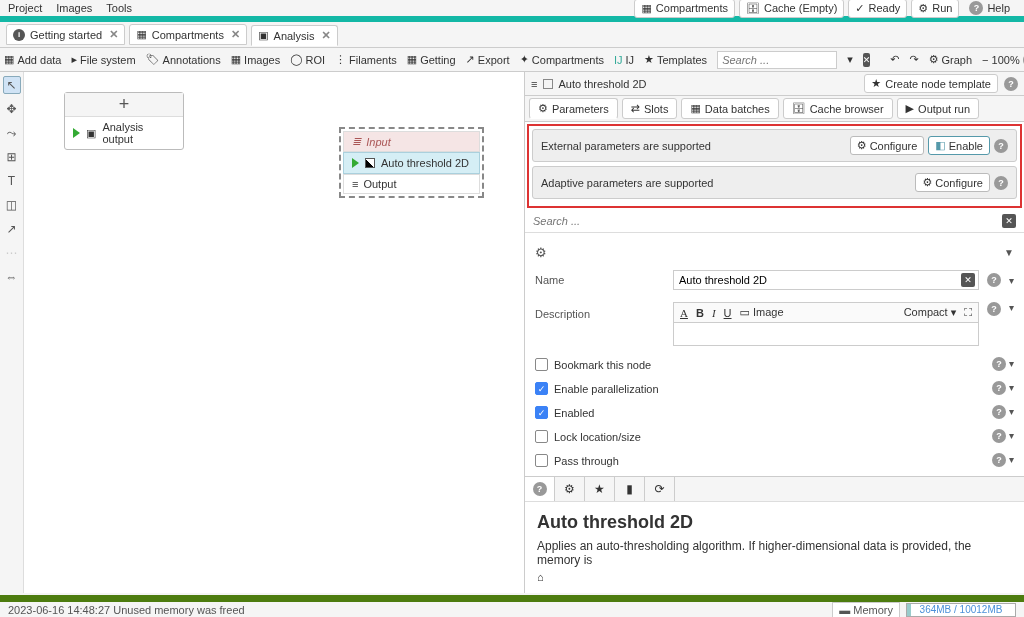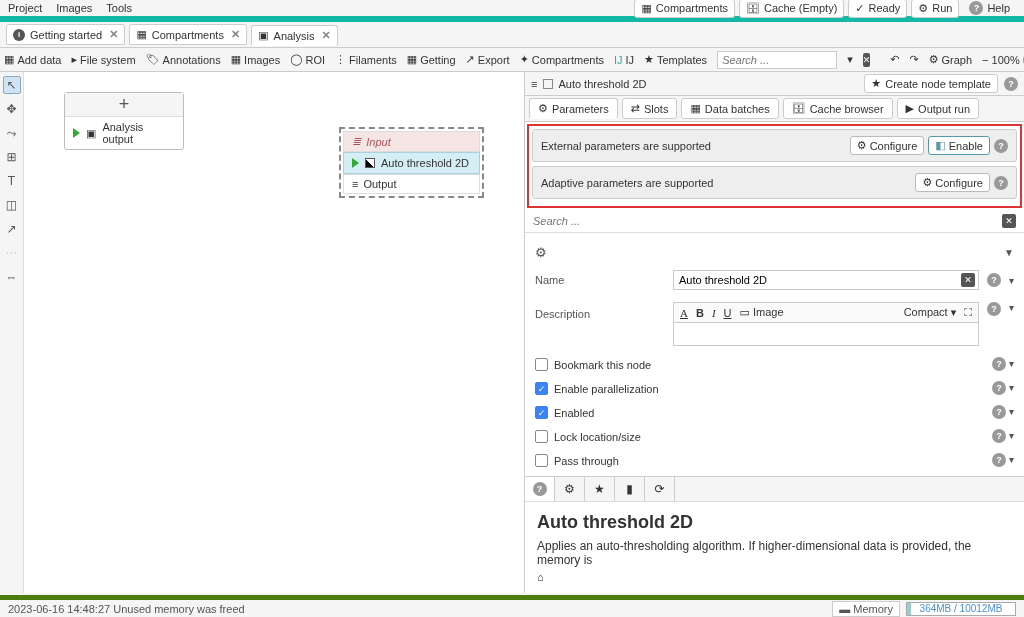--- a/index.html
+++ b/index.html
@@ -93,21 +93,21 @@
 .rp-btab { display: flex; border-top: 1px solid #ccc; background: #f5f5f5; }
 .rp-btab-btn { width: 30px; height: 24px; display: flex; align-items: center; justify-content: center; border-right: 1px solid #ccc; cursor: pointer; font-size: 12px; }
 .rp-btab-btn.active { background: #fff; }
 
 .rp-doc { padding: 10px 12px; border-top: 1px solid #ddd; overflow: hidden; }
 .rp-doc h2 { font-size: 18px; font-weight: bold; margin-bottom: 6px; }
 .rp-doc .alias { font-style: italic; font-size: 12px; margin-bottom: 8px; }
 .rp-doc .body { font-size: 12px; }
 
 
-.statusbar { position: absolute; bottom: 0; left: 0; right: 0; height: 22px; background: #f5f5f5; border-top: 5px solid #4d7c0f; display: flex; align-items: center; padding: 0 8px; justify-content: space-between; font-size: 11px; color: #555; }
+.statusbar { position: absolute; bottom: 0; left: 0; right: 0; height: 22px; background: #f5f5f5; border-top: 7px solid #4d7c0f; display: flex; align-items: center; padding: 0 8px; justify-content: space-between; font-size: 11px; color: #555; }
 .status-right { display: flex; align-items: center; gap: 6px; }
 .mem-btn { background: #fff; border: 1px solid #ccc; padding: 1px 6px; display: flex; align-items: center; gap: 3px; }
 .mem-bar { width: 110px; height: 14px; border: 1px solid #aaa; background: #fff; position: relative; color: #4a90d9; font-size: 10px; display: flex; align-items: center; justify-content: center; }
 .mem-bar-fill { position: absolute; left: 0; top: 0; bottom: 0; width: 4%; background: #9cc; }
 .mem-bar span { position: relative; }
 .play-ico { width: 0; height: 0; border-left: 7px solid #3a3; border-top: 5px solid transparent; border-bottom: 5px solid transparent; }
 .info-ico { width: 12px; height: 12px; border-radius: 50%; background: #555; color: #fff; font-size: 8px; display: inline-flex; align-items: center; justify-content: center; font-weight: bold; }
 .q-ico { width: 14px; height: 14px; border-radius: 50%; background: #999; color: #fff; font-size: 9px; display: inline-flex; align-items: center; justify-content: center; font-weight: bold; }
 .sq { width: 10px; height: 10px; border: 1px solid #888; display: inline-block; }
 </style>

